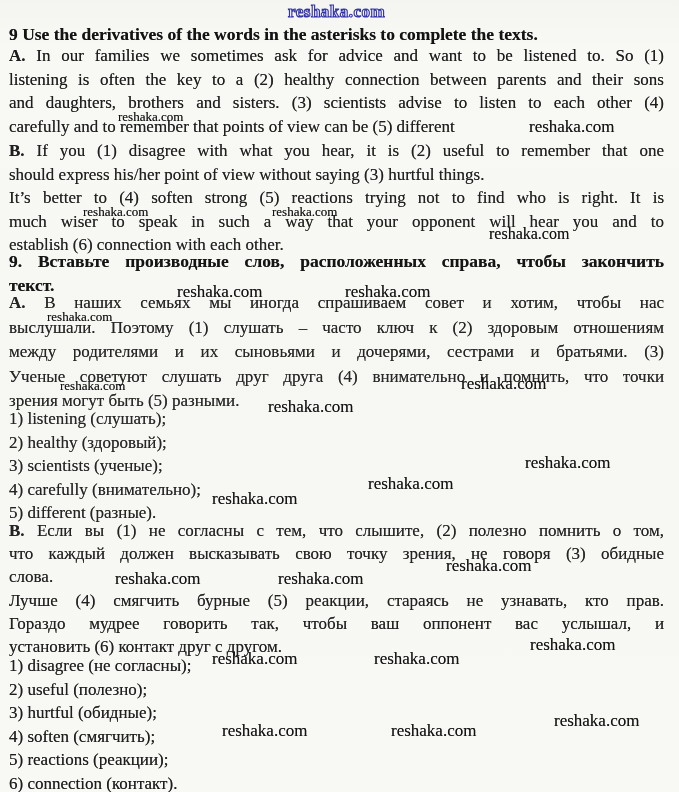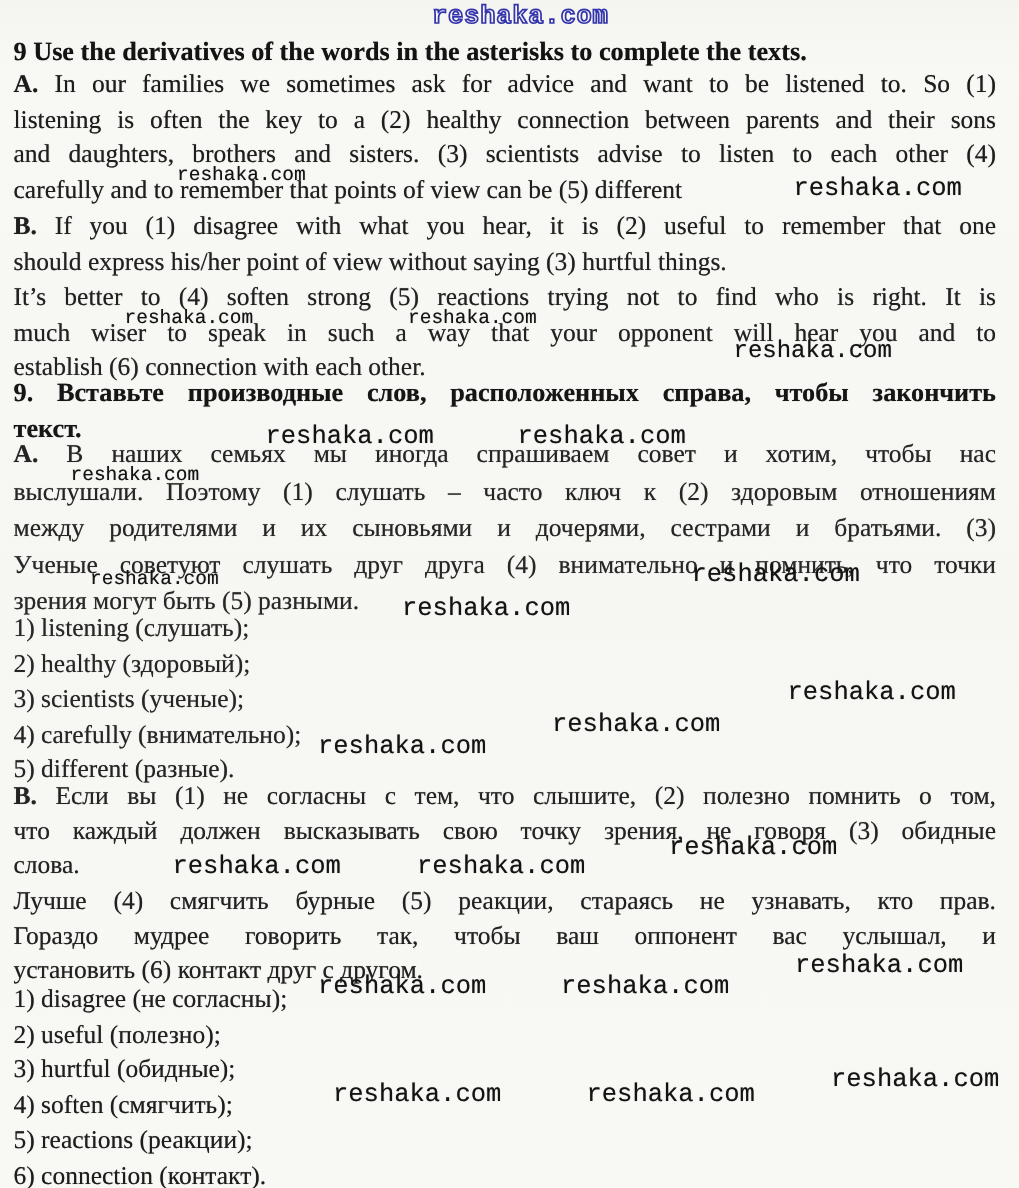--- a/index.html
+++ b/index.html
@@ -44,21 +44,21 @@
     white-space: normal;
     text-shadow: 0 0 0.45px rgba(20,20,20,0.65);
   }
   .line b { font-weight: 700; }
   .jl {
     text-align: justify;
     text-align-last: justify;
   }
   .wm {
     position: absolute;
-    font-family: Liberation Mono, monospace;
+    font-family: Liberation Serif, serif;
     white-space: nowrap;
     line-height: 1;
     z-index: 3;
   }
   .wm.black {
     color: #131313;
     text-shadow: 0 0 0.5px rgba(0,0,0,0.5);
   }
   .wm.blue {
     font-weight: 700;

